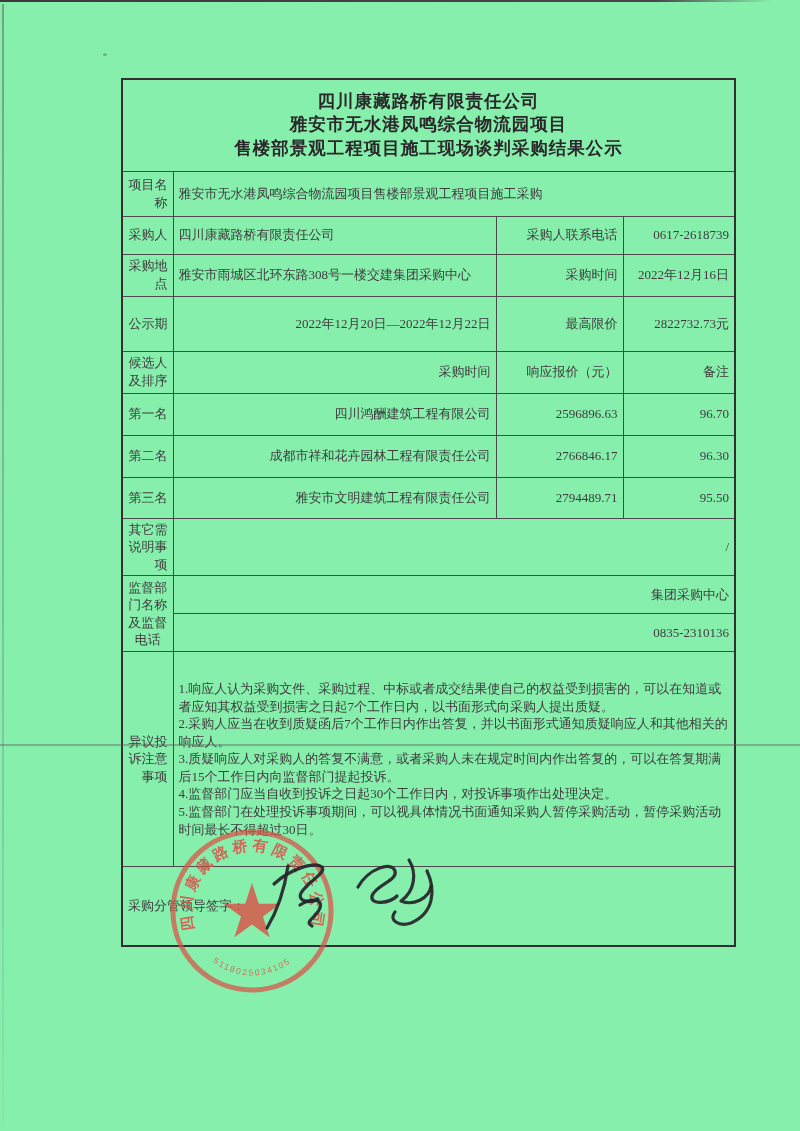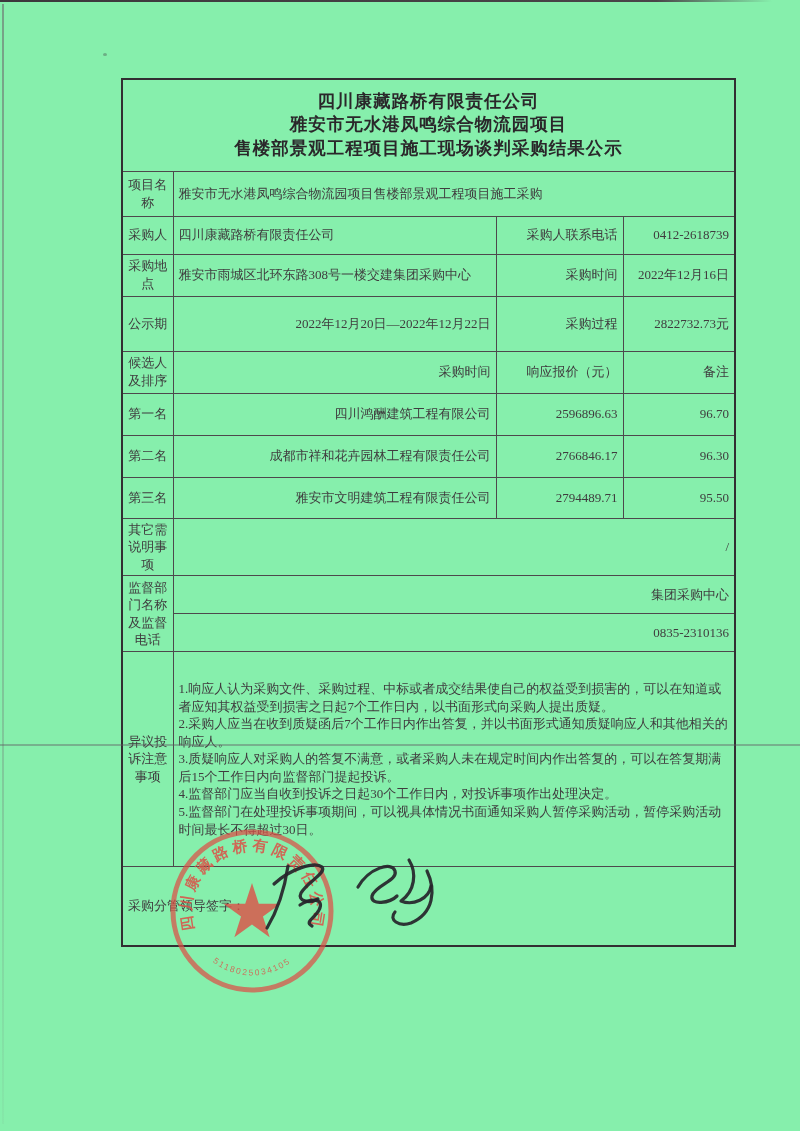--- a/index.html
+++ b/index.html
@@ -35,21 +35,21 @@
     border:1px solid #4d484c; padding:2px 5px; vertical-align:middle;
     line-height:1.35; word-break:break-all;
   }
   .h92{height:92px}.h45{height:45px}.h38{height:38px}.h42{height:42px}
   .h55{height:55px}.h41{height:41px}.h215{height:215px}.h79{height:79px}
   td.title-cell {
     text-align:center; font-family:"Liberation Sans","DejaVu Sans",sans-serif;
     font-weight:bold; font-size:17.5px; line-height:1.68; color:#2a272a;
     letter-spacing:1px;
   }
-  td.lab { text-align:center; }
+  td.lab { text-align:right; }
   td.lab-c { text-align:center; padding:2px 2px;margin-top:43px; }
   td.c { text-align:right; }
   td.obj { padding:6px 10px; }
   td.obj div { margin:0; }
   td.sign-cell { position:relative; padding-left:8px; }
   .seal { position:absolute; left:152px; top:811px; z-index:20; }
   .signature { position:absolute; left:258px; top:852px; z-index:25; }
   .signature path {
     fill:none; stroke:#26242a; stroke-width:3.2;
     stroke-linecap:round; stroke-linejoin:round; opacity:.92;
@@ -83,34 +83,34 @@
 
     <tr class="h45">
       <td class="lab">项目名称</td>
       <td colspan="3">雅安市无水港凤鸣综合物流园项目售楼部景观工程项目施工采购</td>
     </tr>
 
     <tr class="h38">
       <td class="lab">采购人</td>
       <td>四川康藏路桥有限责任公司</td>
       <td class="c">采购人联系电话</td>
-      <td class="c">0412-2618739</td>
+      <td class="c">0617-2618739</td>
     </tr>
 
     <tr class="h42">
       <td class="lab">采购地点</td>
       <td>雅安市雨城区北环东路308号一楼交建集团采购中心</td>
       <td class="c">采购时间</td>
       <td class="c">2022年12月16日</td>
     </tr>
 
     <tr class="h55">
       <td class="lab">公示期</td>
       <td class="c">2022年12月20日—2022年12月22日</td>
-      <td class="c">采购过程</td>
+      <td class="c">最高限价</td>
       <td class="c">2822732.73元</td>
     </tr>
 
     <tr class="h42">
       <td class="lab">候选人及排序</td>
       <td class="c">采购时间</td>
       <td class="c">响应报价（元）</td>
       <td class="c">备注</td>
     </tr>
 

